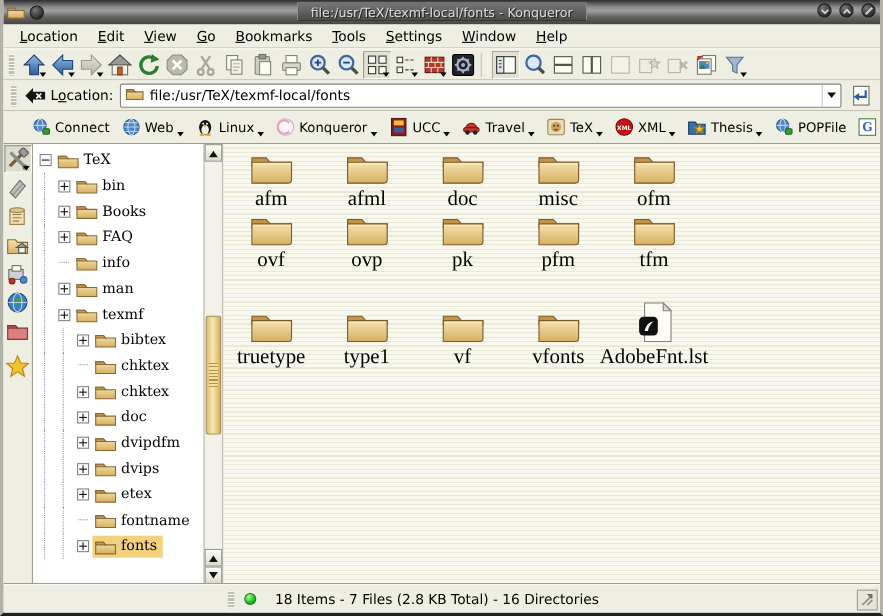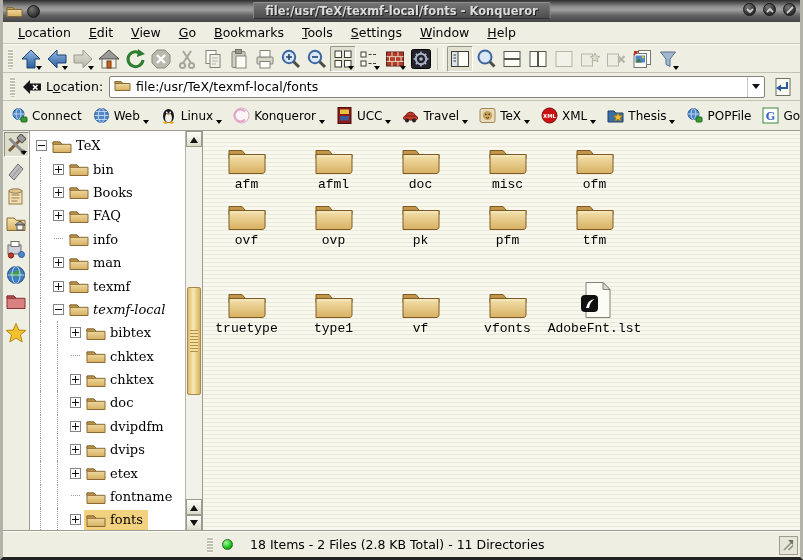--- a/index.html
+++ b/index.html
@@ -13,21 +13,21 @@
   
   .titlebar { height:22px; flex:none; display:flex; align-items:center; position:relative;
     background:linear-gradient(180deg,#2e2e2e 0%,#8d8d8d 30%,#9f9f9f 45%,#636363 70%,#454545 100%); }
   .titlebar .wicon { margin-left:3px; display:flex; }
   .tb-mini { width:13px; height:13px; border-radius:50%; margin-left:4px;
     background:radial-gradient(circle at 35% 30%,#777,#2c2c2c 70%); border:1px solid #1a1a1a;
     display:flex; align-items:center; justify-content:center; }
   .title-pill { position:absolute; left:50%; transform:translateX(-50%); top:2px; height:17px;
     padding:0 12px; display:flex; align-items:center; border-radius:2px;
     background:linear-gradient(180deg,#757575,#4c4c4c); border:1px solid #8f8f8f; border-bottom-color:#333; }
-  .title-pill span { font-weight:bold; font-size:11.5px; color:#dcdcdc; text-shadow:1px 1px 0 #222; white-space:nowrap; }
+  .title-pill span { font-weight:normal; font-size:11.5px; color:#dcdcdc; text-shadow:1px 1px 0 #222; white-space:nowrap; }
   .tb-buttons { position:absolute; right:4px; top:3px; display:flex; gap:3px; }
 
   
   .menubar { height:22px; flex:none; display:flex; align-items:center; padding-left:6px;
     background:#eeeee2; border-bottom:1px solid #c9c9ba; }
   .menu-item { padding:2px 9px; cursor:default; }
   .menu-item u { text-decoration:underline; }
 
   .toolbar { height:29px; flex:none; display:flex; align-items:center; background:#eeeee2;
     border-top:1px solid #fbfbf3; border-bottom:1px solid #c2c2b2; padding-left:2px; }
@@ -44,21 +44,21 @@
     border-bottom:1px solid #c2c2b2; padding:0 4px; }
   .loc-label { margin:0 6px 0 2px; white-space:nowrap; }
   .combo { flex:1; height:22px; background:#fff; border:1px solid #84847a; border-radius:2px;
     display:flex; align-items:center; padding-left:4px; }
   .combo .val { margin-left:5px; flex:1; font-size:12.5px; white-space:nowrap; overflow:hidden; }
   .combo-arrow { width:17px; height:20px; border-left:1px solid #c9c9bc; display:flex; align-items:center; justify-content:center; }
   .combo-arrow i { width:0; height:0; border:4px solid transparent; border-top:5px solid #111; margin-top:4px; }
   .gobtn { width:26px; height:26px; margin-left:5px; display:flex; align-items:center; justify-content:center; }
 
   .bookbar { height:30px; flex:none; display:flex; align-items:center; background:#eeeee2;
-    border-bottom:1px solid #9c9c90; padding:0 6px 0 0; }
+    border-bottom:1px solid #9c9c90; padding:0 6px 0 18px; }
   .bm { display:flex; align-items:center; margin-right:11px; cursor:default; white-space:nowrap; }
   .bm .lbl { margin-left:4px; font-size:12px; }
   .bdd { width:0; height:0; border:3px solid transparent; border-top:4px solid #000; border-bottom:none; margin:12px 0 0 3px; }
 
   
   .content { flex:1; display:flex; min-height:0; }
   .iconstrip { width:27px; flex:none; background:#eeeee2; border-right:1px solid #9c9c90; padding-top:1px;
     display:flex; flex-direction:column; align-items:center; }
   .sbtn { position:relative; width:25px; height:25px; margin-bottom:1px; display:flex; align-items:center; justify-content:center;
     border:1px solid transparent; }
@@ -91,21 +91,21 @@
     background:linear-gradient(90deg,#dfbd6d,#f7e8b8 45%,#d8b25c); }
   .sb-thumb::after { content:""; position:absolute; left:2px; right:2px; top:40%; height:20%;
     background:repeating-linear-gradient(180deg,#b7923f 0 1px,#f1dfa8 1px 3px); }
 
   .mainview { flex:1; min-width:0; position:relative; overflow:hidden;
     background:repeating-linear-gradient(180deg,#f8f8ee 0px,#f8f8ee 3px,#e9e9d8 3px,#e9e9d8 4px); }
   .fgrid { padding-top:5px; }
   .frow { display:flex; height:56px; }
   .frow.tall { height:88px; }
   .fcell { width:87px; flex:none; display:flex; flex-direction:column; align-items:center; justify-content:flex-end; }
-  .fcell .lbl { font-family:Liberation Mono, monospace; font-size:13px; margin-top:1px; white-space:nowrap; }
+  .fcell .lbl { font-family:Liberation Serif, serif; font-size:19px; margin-top:1px; white-space:nowrap; }
   .txtprev { width:46px; height:56px; background:#fbfbf6; border:1px solid #8a8a80; box-shadow:1px 1px 0 #c4c4b4;
     padding:2px 2px; overflow:hidden; }
   .txtprev div { font-family:"DejaVu Sans Mono",monospace; font-size:5px; line-height:7px; white-space:pre; color:#1a1a1a; }
   .txtprev .hlw { color:#b56a10; background:#f3d49a; }
 
   
   .statusbar { height:26px; flex:none; background:#eeeee2; border-top:1px solid #fbfbf3; position:relative;
     display:flex; align-items:center; padding-left:204px; box-shadow:0 -1px 0 #9c9c90; }
   .sgrip { width:6px; height:16px; border-radius:2px; margin-right:9px;
     background:repeating-linear-gradient(180deg,#fbfbf5 0 1px,#c0c0b0 1px 3px); }
@@ -733,33 +733,20 @@
             <span class="titem">
               <span style="display:flex">
                 <svg width="20" height="16" viewBox="0 0 20 16">
                   <path d="M1 4 h7 l2 2.3 h9 v8.2 H1 z" fill="url(#gfold)" stroke="#8a6a33"></path>
                   <path d="M1 4 h7 l2 2.3 H1 z" fill="#c89b4f" stroke="#8a6a33"></path>
                 </svg>
               </span>
               <span class="lbl">texmf</span>
             </span>
           </div>
-          <div class="trow italic">
-            <span class="guide"></span>
-            <span class="expander minus"></span>
-            <span class="titem">
-              <span style="display:flex">
-                <svg width="20" height="16" viewBox="0 0 20 16">
-                  <path d="M1 4 h7 l2 2.3 h9 v8.2 H1 z" fill="url(#gfold)" stroke="#8a6a33"></path>
-                  <path d="M1 4 h7 l2 2.3 H1 z" fill="#c89b4f" stroke="#8a6a33"></path>
-                </svg>
-              </span>
-              <span class="lbl">texmf-local</span>
-            </span>
-          </div>
           <div class="trow">
             <span class="guide"></span>
             <span class="guide"></span>
             <span class="expander plus"></span>
             <span class="titem">
               <span style="display:flex">
                 <svg width="20" height="16" viewBox="0 0 20 16">
                   <path d="M1 4 h7 l2 2.3 h9 v8.2 H1 z" fill="url(#gfold)" stroke="#8a6a33"></path>
                   <path d="M1 4 h7 l2 2.3 H1 z" fill="#c89b4f" stroke="#8a6a33"></path>
                 </svg>
@@ -1054,21 +1041,21 @@
               <span class="lbl">AdobeFnt.lst</span>
             </div>
           </div>
         </div>
     </div>
   </div>
 
   <div class="statusbar">
     <span class="sgrip"></span>
     <span class="led"></span>
-    <span class="status-text">18 Items - 2 Files (2.8 KB Total) - 11 Directories</span>
+    <span class="status-text">18 Items - 7 Files (2.8 KB Total) - 16 Directories</span>
     <span class="resize-grip" id="rgrip">
         <span style="display:flex">
           <svg width="15" height="15" viewBox="0 0 15 15">
             <path d="M3 12 L12 3 M7.5 12 L12 7.5" stroke="#8f8f82" stroke-width="1.6"></path>
             <polygon points="12,2 12,7 7,2" fill="#6e6e62"></polygon>
           </svg>
         </span>
       </span>
   </div>
 

